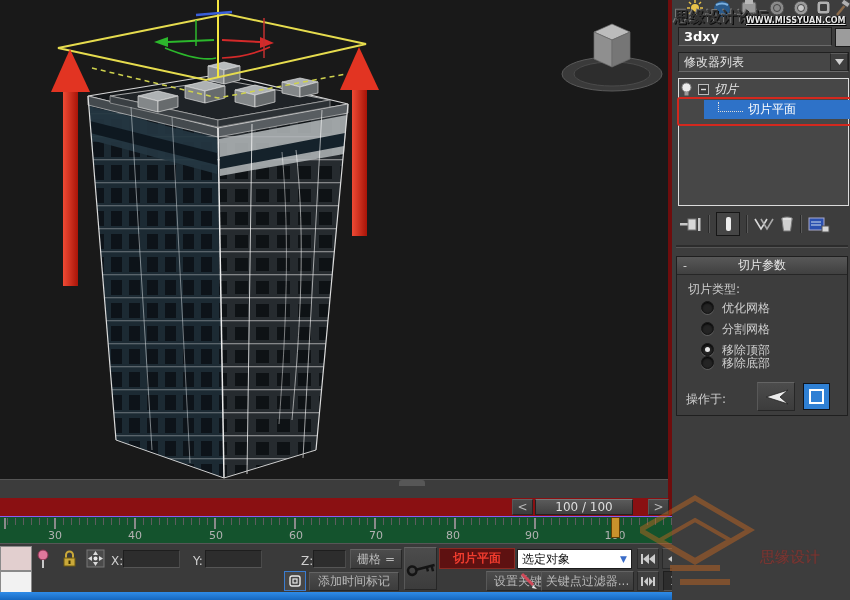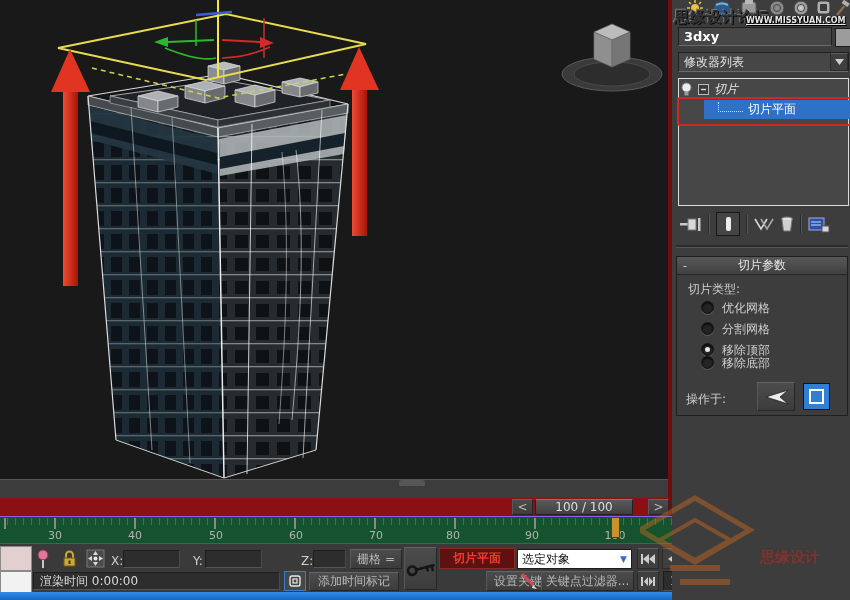--- a/index.html
+++ b/index.html
@@ -85,21 +85,21 @@
   .radio.on::after{content:"";position:absolute;left:3px;top:3px;width:5px;height:5px;
        border-radius:50%;background:#e8e8e8;}
   .radiorow{position:absolute;display:flex;align-items:center;gap:8px;}
   
   #op-btn1{left:757px;top:382px;width:38px;height:29px;}
   #op-btn2{left:803px;top:383px;width:27px;height:27px;background:#2f80d4;border:1px solid #10131a;
        display:flex;align-items:center;justify-content:center;box-sizing:border-box;}
   #op-btn2 .sq{width:11px;height:11px;border:2px solid #fff;background:transparent;}
   
   #stamp{left:640px;top:490px;width:210px;height:110px;pointer-events:none;opacity:.55;z-index:50;}
-  #stamp-text{position:absolute;left:120px;top:58px;color:#c03028;font-weight:bold;font-size:15px;
+  #stamp-text{position:absolute;left:120px;top:58px;color:#c03028;font-weight:normal;font-size:15px;
        opacity:.8;text-shadow:0 0 1px #801510;}
   svg{display:block;}
 </style>
 </head>
 <body>
 
 <div id="app">
 
   <div class="abs" id="viewport">
     <svg width="668" height="497" viewBox="0 0 668 497">
@@ -339,23 +339,20 @@
   </div>
   <div class="abs" style="left:834px;top:549px;">
     <svg width="16" height="18">
         <polygon points="3,5 8,3 13,5 8,7" fill="#5fae44"></polygon>
         <polygon points="3,5 8,7 8,12 3,10" fill="#44842e"></polygon>
     <polygon points="8,7 13,5 13,10 8,12" fill="#356a24"></polygon>
         <rect x="9" y="11" width="6" height="5" fill="#5fae44" stroke="#2a5a1c"></rect>
       </svg>
   </div>
 
-  <div class="abs field" style="left:33px;top:572px;width:247px;height:18px;display:flex;align-items:center;padding:0 6px;">
-    <span class="lbl" style="color:#d8d8d8;">渲染时间  0:00:00</span>
-  </div>
   <div class="abs" style="left:284px;top:571px;width:22px;height:20px;border:1px solid #3a7cd0;background:#474747;display:flex;align-items:center;justify-content:center;box-sizing:border-box;">
     <svg width="12" height="12">
         <rect x="1" y="1" width="10" height="10" rx="2" fill="none" stroke="#e8e8e8" stroke-width="1.4"></rect>
     <rect x="4" y="4" width="4" height="4" fill="none" stroke="#e8e8e8" stroke-width="1.2"></rect>
       </svg>
   </div>
   <div class="abs btn" style="left:309px;top:572px;width:90px;height:19px;">添加时间标记</div>
   <div class="abs btn" style="left:439px;top:571px;width:76px;height:20px;margin-left:47px;">设置关键点</div>
   <div class="abs" style="left:520px;top:572px;">
     <svg width="18" height="18">

